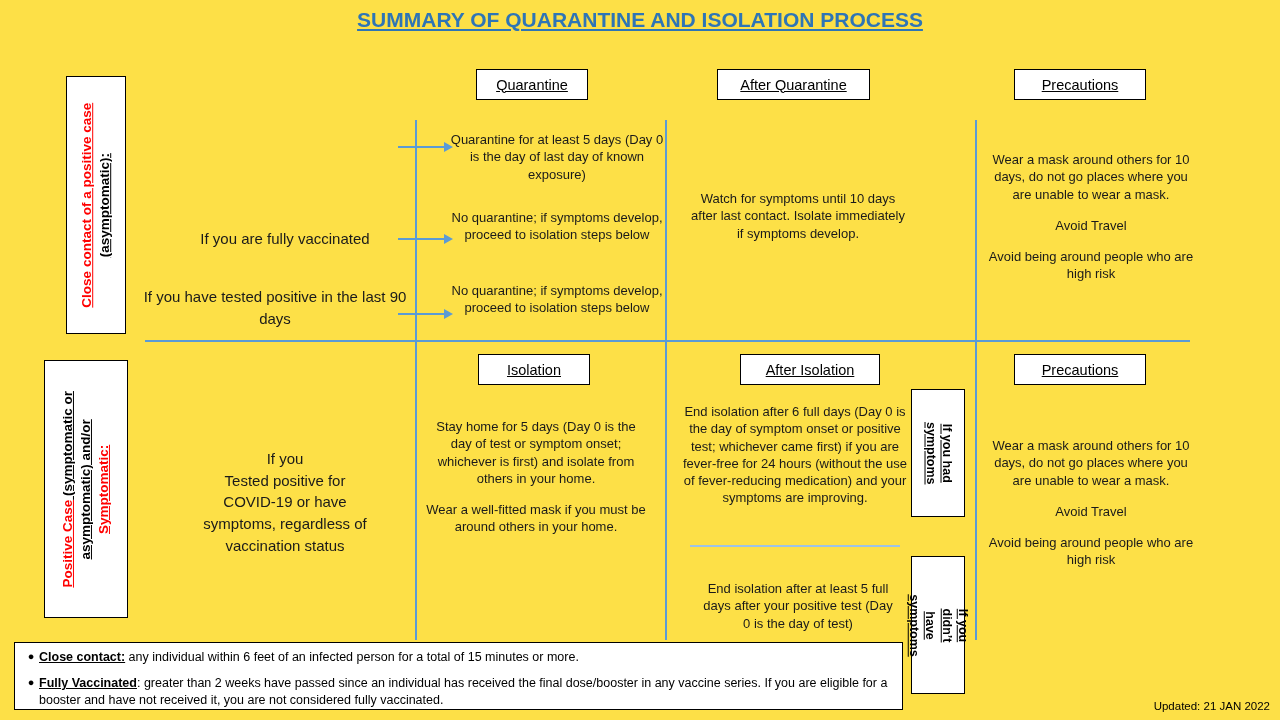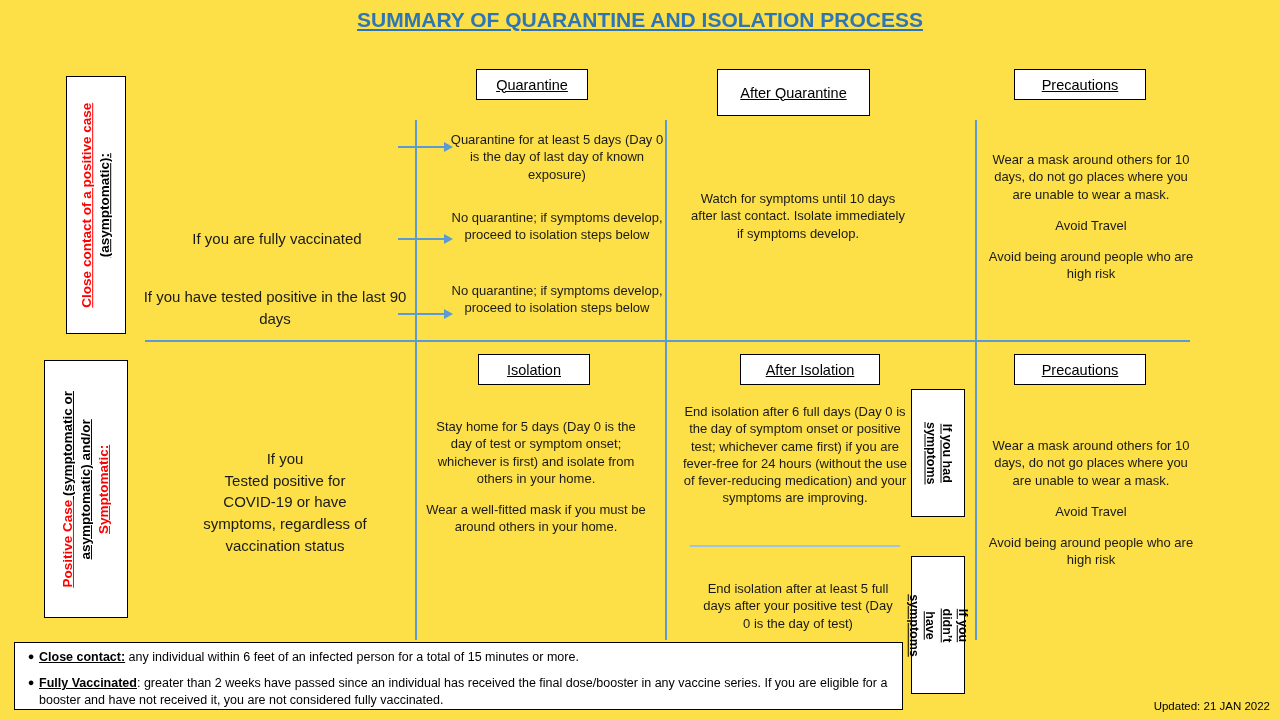--- a/index.html
+++ b/index.html
@@ -188,28 +188,28 @@
     <div class="rail-inner">
       <span class="red">Positive Case</span><span class="blk"> (symptomatic or</span><br>
       <span class="blk">asymptomatic) and/or</span><br>
       <span class="red">Symptomatic:</span>
     </div>
   </div>
 
   <div class="abs col-head" style="left:476px; top:69px; width:112px; height:31px;">
     <span>Quarantine</span>
   </div>
-  <div class="abs col-head" style="left:717px; top:69px; width:153px; height:47px;">
+  <div class="abs col-head" style="left:717px; top:69px; width:153px; height:31px;">
     <span>After Quarantine</span>
   </div>
   <div class="abs col-head" style="left:1014px; top:69px; width:132px; height:31px;">
     <span>Precautions</span>
   </div>
 
-  <div class="abs cell big" style="left:142px; top:228px; width:270px;">
+  <div class="abs cell big" style="left:150px; top:228px; width:270px;">
     <p>If you are fully vaccinated</p>
   </div>
   <div class="abs cell big" style="left:140px; top:286px; width:270px;">
     <p>If you have tested positive in the last 90 days</p>
   </div>
 
   <div class="abs cell" style="left:446px; top:131px; width:222px;">
     <p>Quarantine for at least 5 days (Day 0 is the day of last day of known exposure)</p>
   </div>
   <div class="abs cell" style="left:446px; top:209px; width:222px;">

